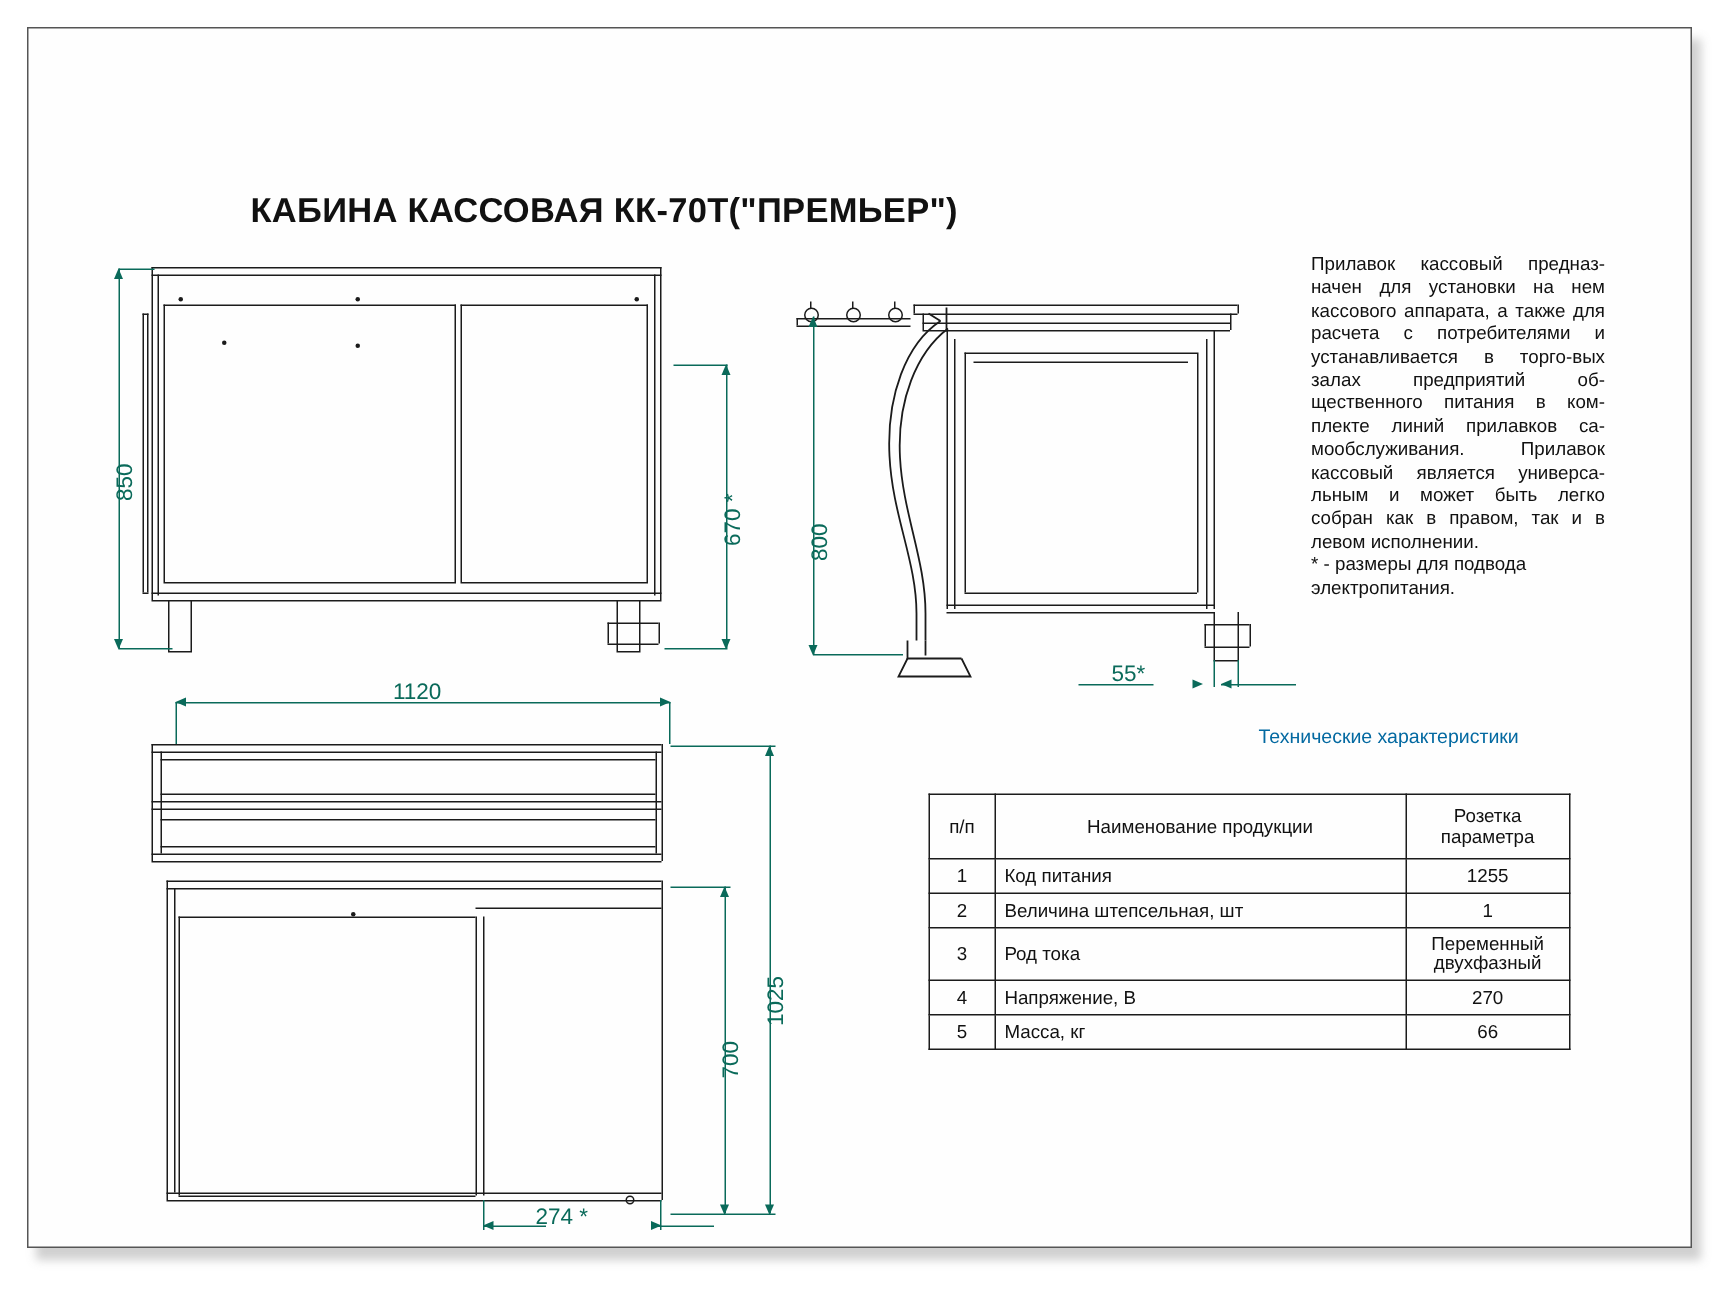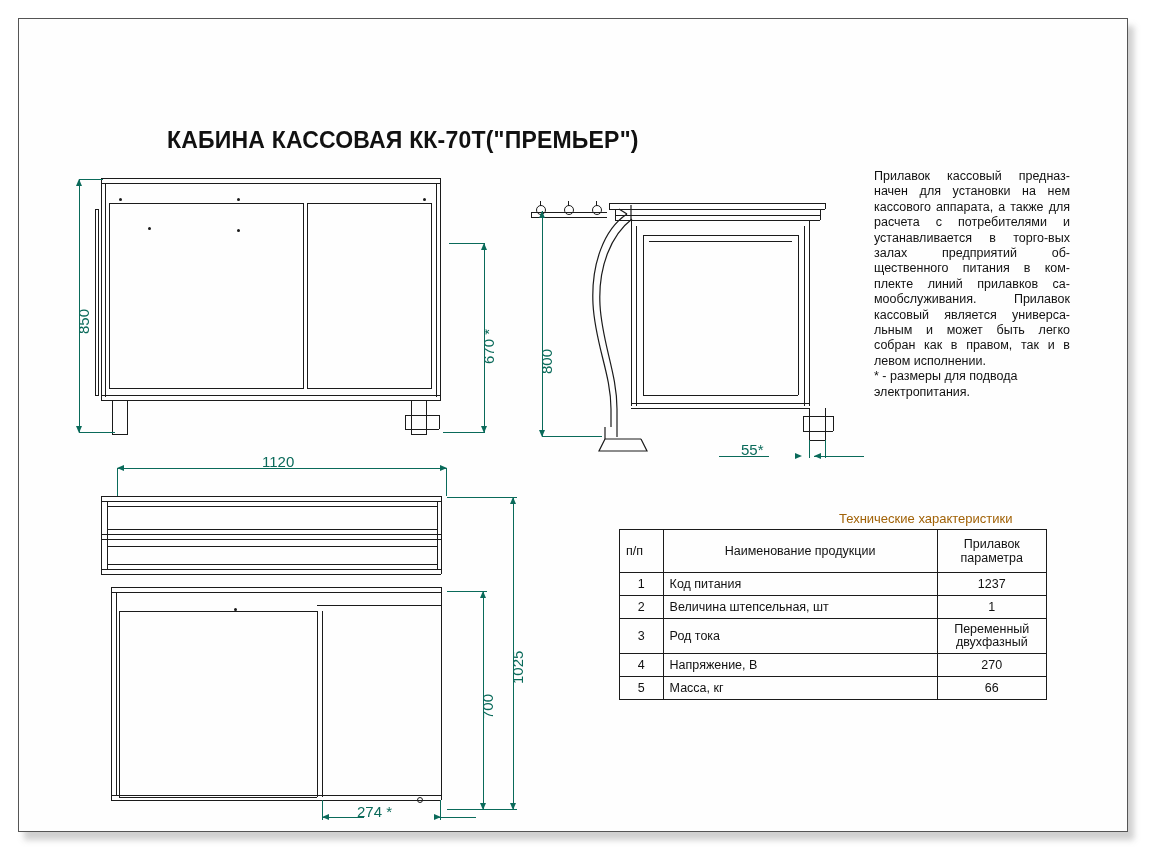--- a/index.html
+++ b/index.html
@@ -83,23 +83,23 @@
     color: #111;
     text-align: justify;
   }
   .desc p { margin: 0; }
   .desc p.nojust { text-align: left; }
 
   
   .spec-caption {
     position: absolute;
     left: 820px;
-    top: 492px;
+    top: 464px;
     font-size: 13px;
-    color: #a16207;
+    color: #0369a1;
     white-space: nowrap;
   }
   table.spec {
     position: absolute;
     left: 600px;
     top: 510px;
     width: 428px;
     border-collapse: collapse;
     font-size: 12.5px;
     color: #111;
@@ -107,21 +107,21 @@
   }
   table.spec td {
     border: 1px solid #1b1b1b;
     padding: 4px 6px;
     vertical-align: middle;
   }
   table.spec td.c-num { width: 34px; text-align: center; }
   table.spec td.c-name { width: 290px; text-align: left; }
   table.spec td.c-val { width: 100px; text-align: center; }
   table.spec tr.head td { text-align: center; height: 34px; }
-  table.spec tr.head td.c-num { text-align: left; }
+  table.spec tr.head td.c-num { text-align: center; }
   table.spec tr.head td.c-val { line-height: 14px; }
   table.spec td.val-multi { line-height: 13px; }
 
   .fig { position: absolute; }
 </style>
 </head>
 <body>
 
 <div id="sheet">
   <div class="paper">
@@ -323,28 +323,28 @@
       <p class="nojust">* - размеры для подвода электропитания.</p>
     </div>
 
     <div class="spec-caption">Технические характеристики</div>
     <table class="spec">
       <tbody>
         <tr class="head">
           <td class="c-num">п/п</td>
           <td class="c-name">Наименование продукции</td>
           <td class="c-val val-multi">
-            <div>Прилавок</div>
+            <div>Розетка</div>
             <div>параметра</div>
           </td>
         </tr>
         <tr>
           <td class="c-num">1</td>
           <td class="c-name">Код питания</td>
-          <td class="c-val">1237</td>
+          <td class="c-val">1255</td>
         </tr>
         <tr>
           <td class="c-num">2</td>
           <td class="c-name">Величина штепсельная, шт</td>
           <td class="c-val">1</td>
         </tr>
         <tr>
           <td class="c-num">3</td>
           <td class="c-name">Род тока</td>
           <td class="c-val val-multi">

